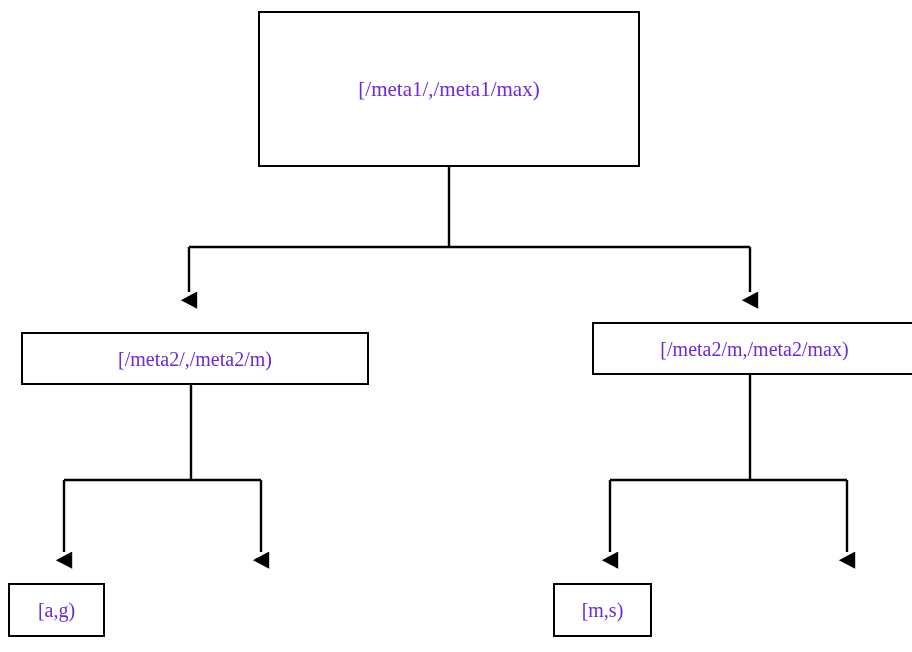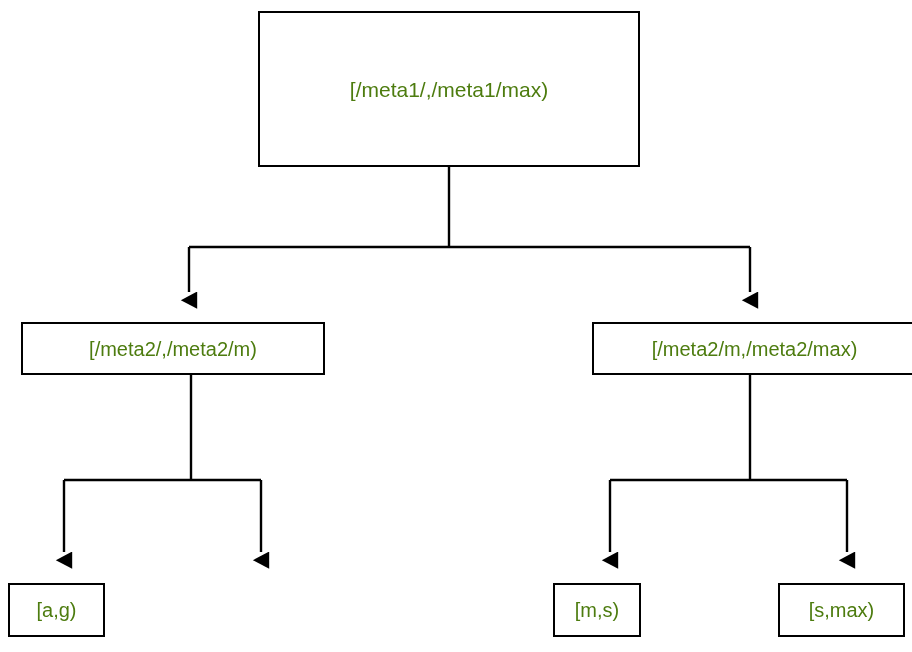--- a/index.html
+++ b/index.html
@@ -29,39 +29,39 @@
     position: absolute;
     box-sizing: border-box;
     background: #ffffff;
     border: 2px solid #000000;
     display: flex;
     align-items: center;
     justify-content: center;
     text-align: center;
   }
   .node-label {
-    font-family: Liberation Sans, sans-serif;
-    color: #4d7c0f;
+    font-family: Liberation Serif, serif;
+    color: #6d28d9;
     white-space: pre;
     line-height: 1;
   }
   
   #node-root {
     left: 258px;
     top: 11px;
     width: 382px;
     height: 156px;
   }
   #node-root .node-label { font-size: 21px; }
 
   
   #node-l1 {
     left: 21px;
-    top: 322px;
-    width: 304px;
+    top: 332px;
+    width: 348px;
     height: 53px;
   }
   #node-r1 {
     left: 580px;
     top: 322px;
     width: 325px;
     height: 53px;
     margin-left: 12px;
   }
   #node-l1 .node-label,
@@ -76,21 +76,21 @@
   }
   #node-l2b {
     left: 203px;
     top: 583px;
     width: 99px;
     height: 54px;
   }
   #node-r2a {
     left: 553px;
     top: 583px;
-    width: 88px;
+    width: 99px;
     height: 54px;
   }
   #node-r2b {
     left: 778px;
     top: 583px;
     width: 127px;
     height: 54px;
   }
   .leaf .node-label { font-size: 20px; }
 </style>
@@ -142,17 +142,14 @@
 
   <div class="node-box leaf" id="node-l2a">
     <span class="node-label">[a,g)</span>
   </div>
 
 
   <div class="node-box leaf" id="node-r2a">
     <span class="node-label">[m,s)</span>
   </div>
 
-  <div class="node-box leaf" id="node-r2b">
-    <span class="node-label">[s,max)</span>
-  </div>
 
 </div>
 
 </body></html>

